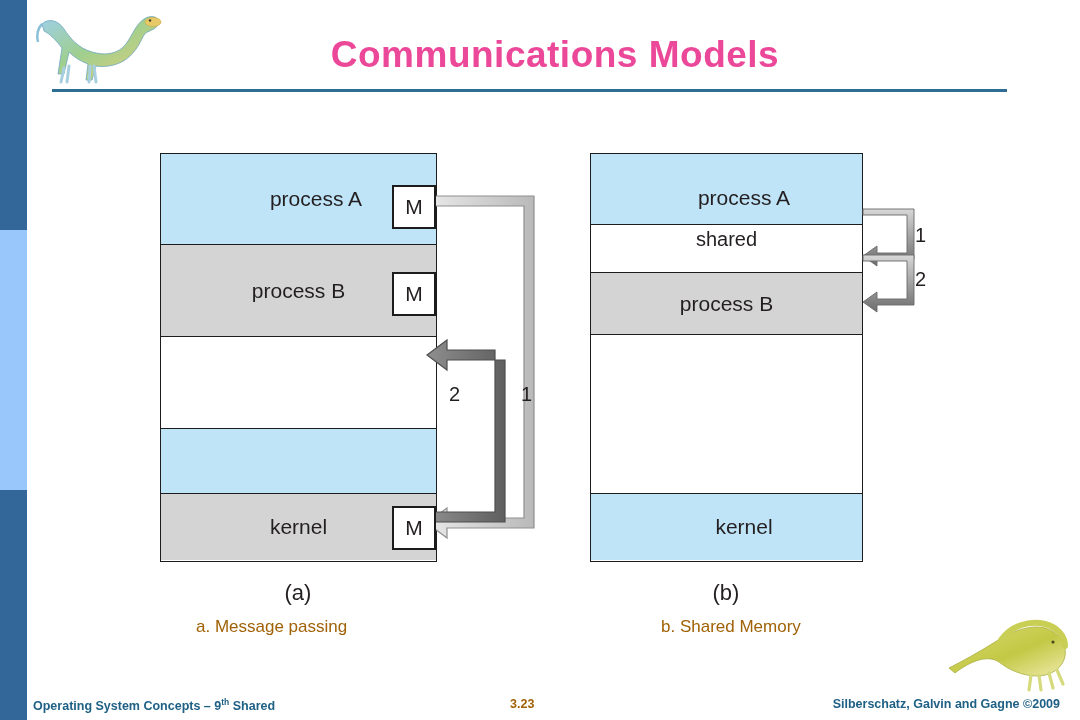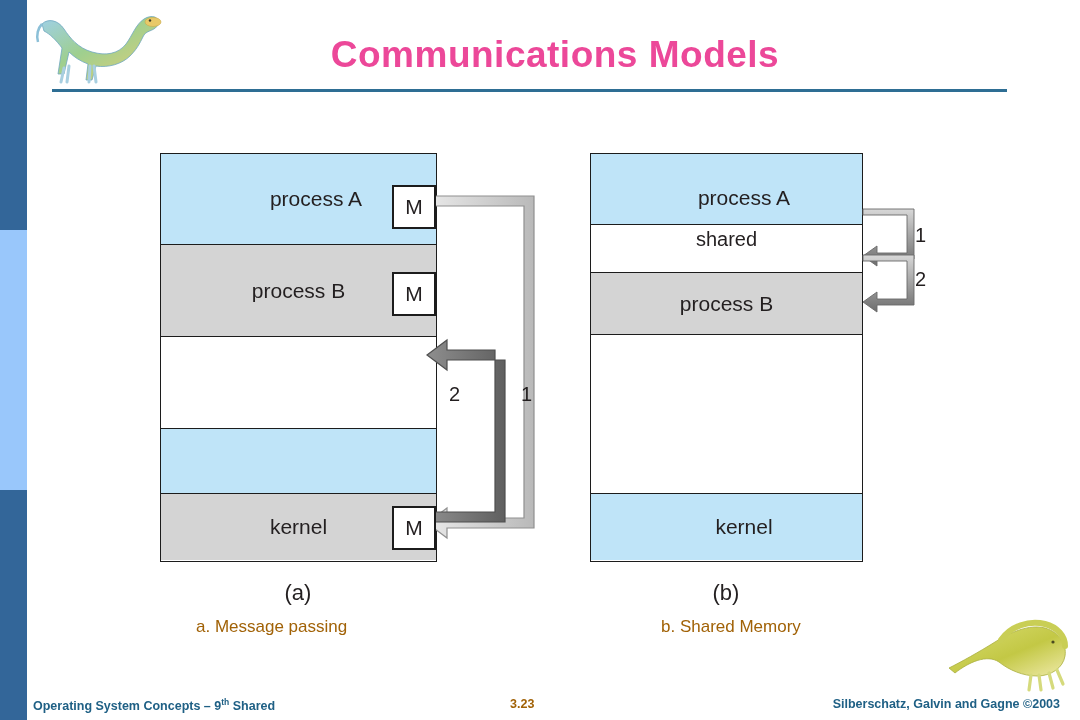--- a/index.html
+++ b/index.html
@@ -301,13 +301,13 @@
     <path d="M4 50 C16 44 34 34 50 24 C66 14 84 6 100 10 C114 14 122 26 120 38
              C118 50 106 58 92 58 C78 58 64 52 54 44 C42 36 24 44 10 55 Z" fill="url(#dinoB)" stroke="#a9ae3d" stroke-width="0.8"></path>
     <path d="M56 22 C66 8 84 2 100 6 C112 9 120 18 120 28" fill="none" stroke="#c9ce55" stroke-width="6" stroke-linecap="round"></path>
     <path d="M86 57 L84 72 M94 57 L96 72 M104 55 L108 70 M112 52 L118 66" stroke="#d5da7c" stroke-width="3.2" stroke-linecap="round" fill="none"></path>
     <circle cx="108" cy="24" r="1.6" fill="#4a4a20"></circle>
   </svg>
 </div>
 
 <div id="footer-left"><span>Operating System Concepts – 9</span><sup>th</sup><span> Shared</span></div>
 <div id="footer-center">3.23</div>
-<div id="footer-right">Silberschatz, Galvin and Gagne ©2003</div>
+<div id="footer-right">Silberschatz, Galvin and Gagne ©2009</div>
 
 </body></html>

